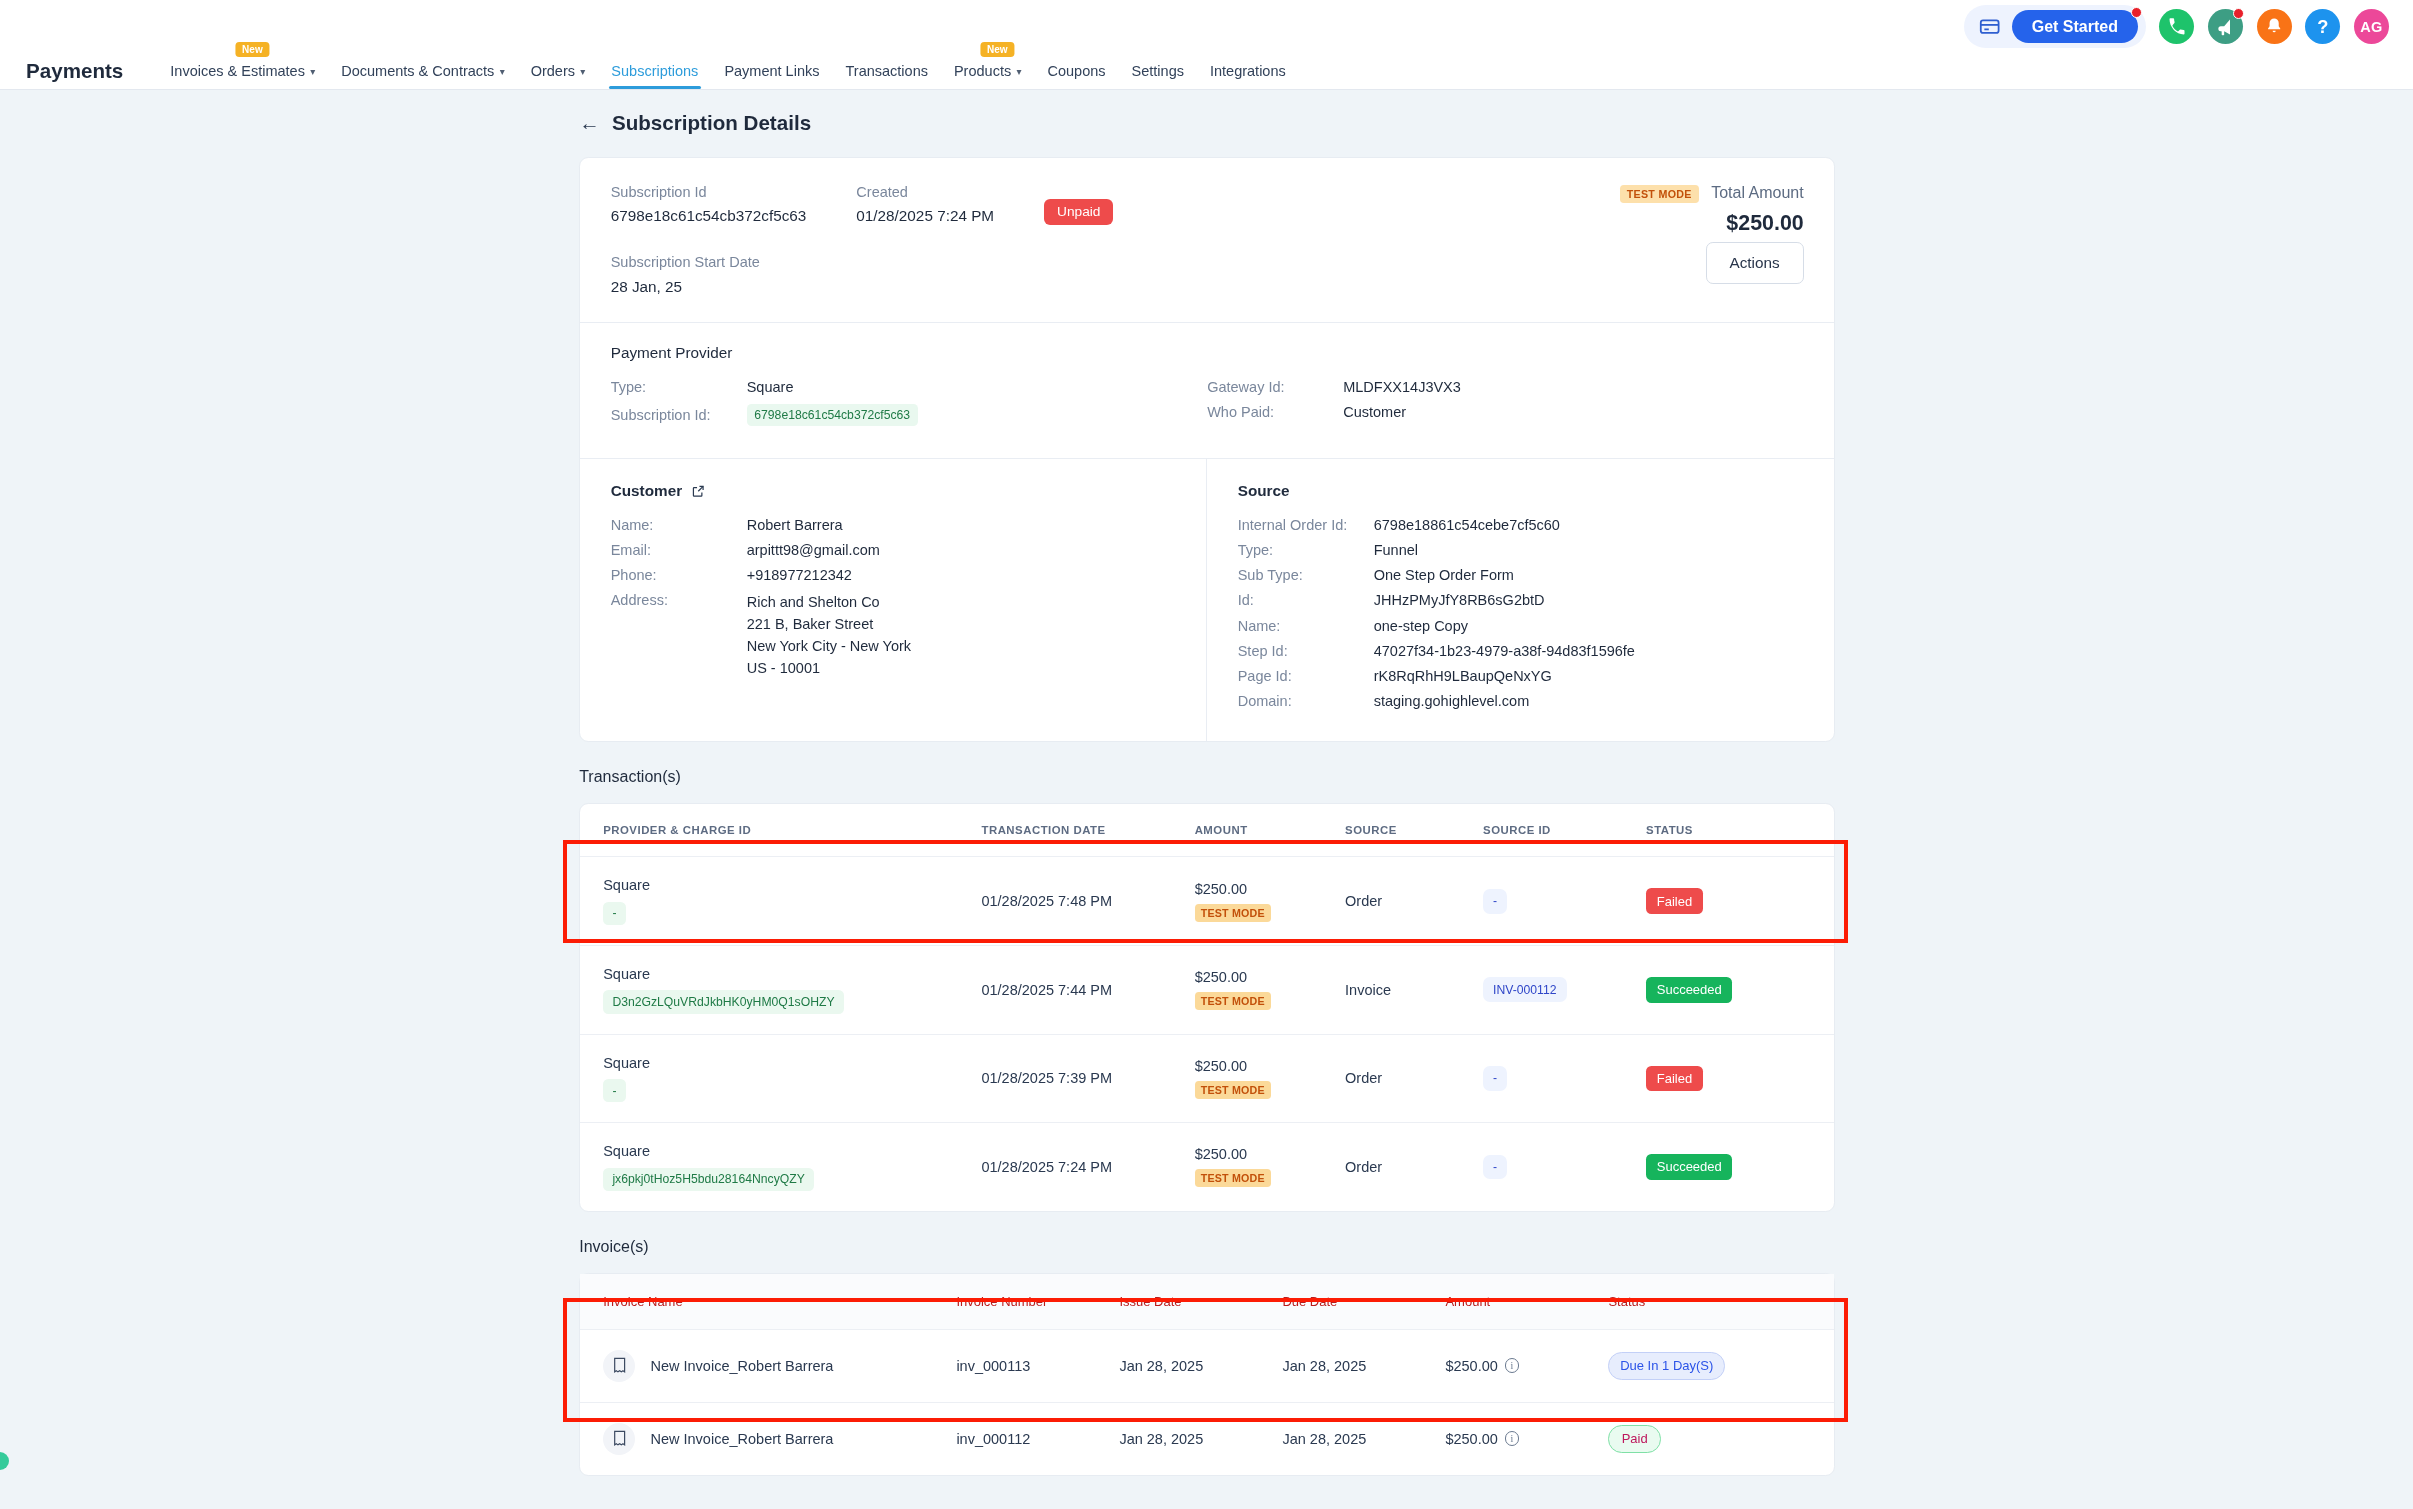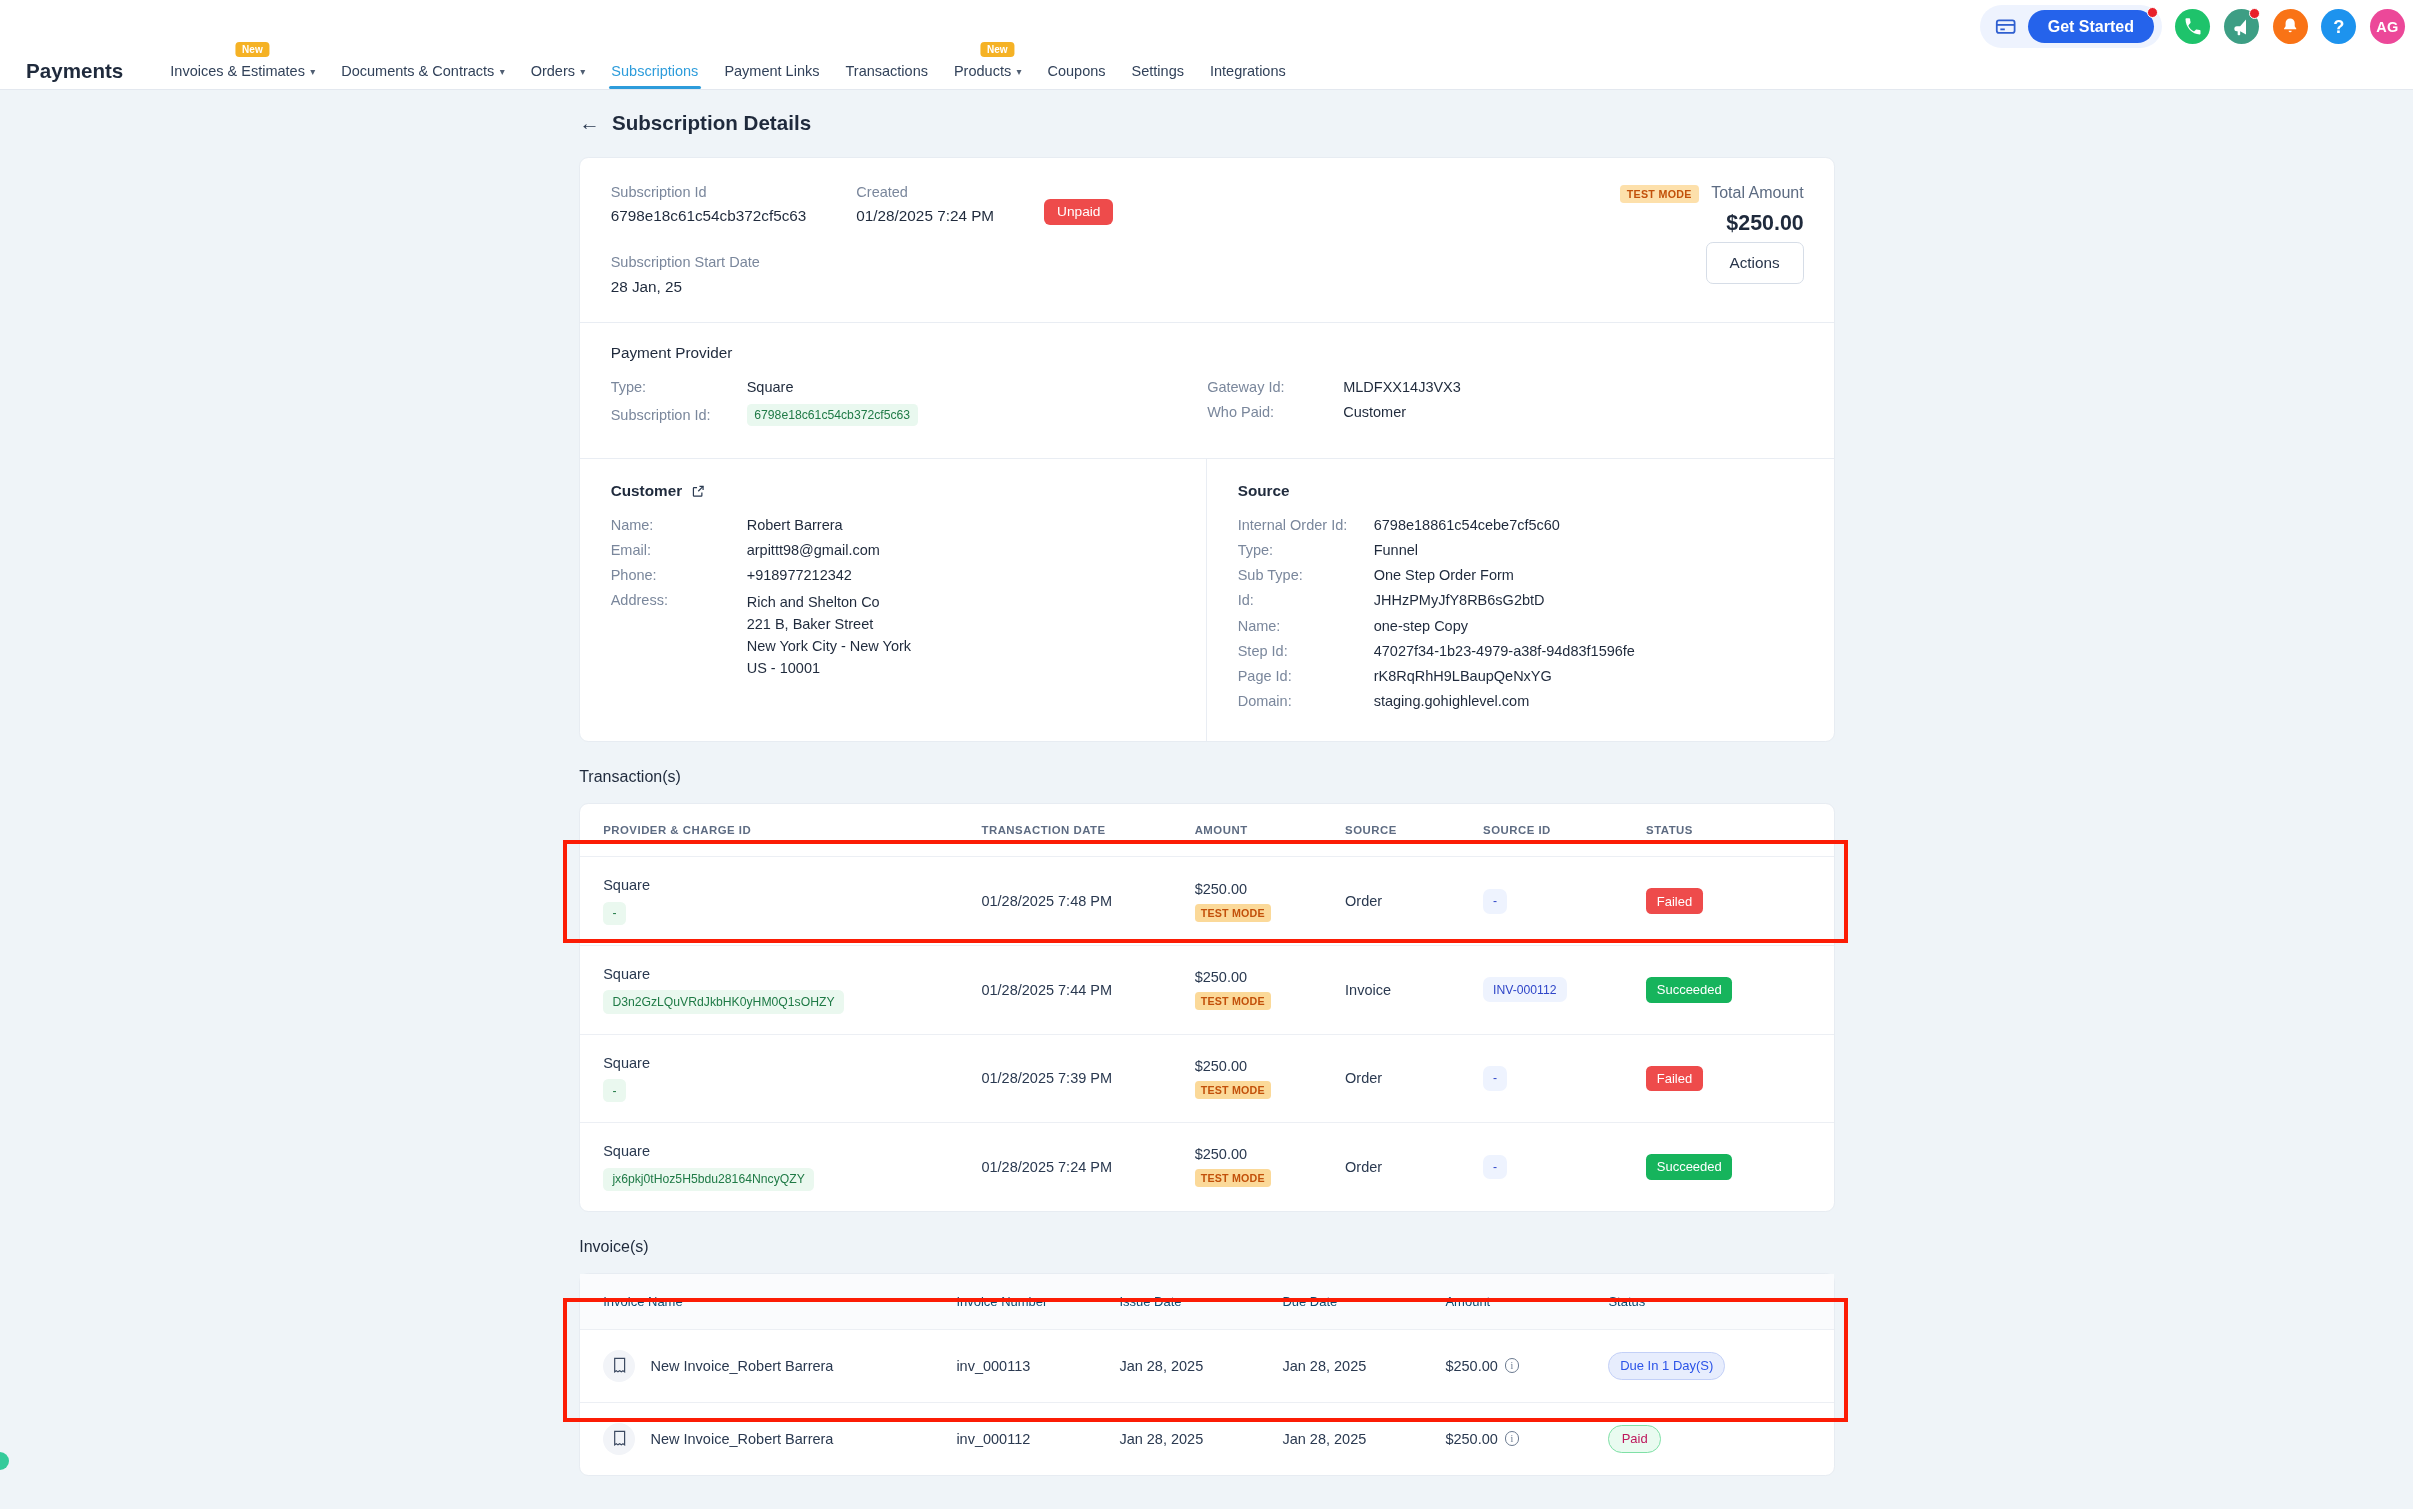--- a/index.html
+++ b/index.html
@@ -11,21 +11,21 @@
   }
 
   
   .topbar {
     position: relative;
     height: 53px;
     background: #ffffff;
     display: flex;
     align-items: center;
     justify-content: flex-end;
-    padding-right: 8px;
+    padding-right: 24px;
     gap: 13.7px;
   }
   .get-started-wrap {
     display: flex; align-items: center; gap: 10.7px;
     background: #eef3fe;
     border-radius: 27.5px;
     padding: 4.6px 7.6px 4.6px 13.7px;
     position: relative;
   }
   .card-icon { width: 23px; height: 23px; display:flex; align-items:center; justify-content:center; }
@@ -238,21 +238,21 @@
     color: #fff; font-size: 13px;
     padding: 5.3px 10.7px; border-radius: 5.3px;
   }
   .pill-failed { background: #ee4b4b; }
   .pill-success { background: #16b45c; }
 
   
   .inv-head th {
     text-align: left;
     font-size: 13px;
-    color: #0c4a6e;
+    color: #b91c1c;
     font-weight: normal;
     padding: 20px 0;
     background: #fafbfd;
   }
   .inv-head th:first-child { padding-left: 23px; }
   .inv-row td {
     padding: 20px 0;
     border-top: 0.8px solid #eceff4;
     font-size: 14.5px; color: #2a3950;
   }

